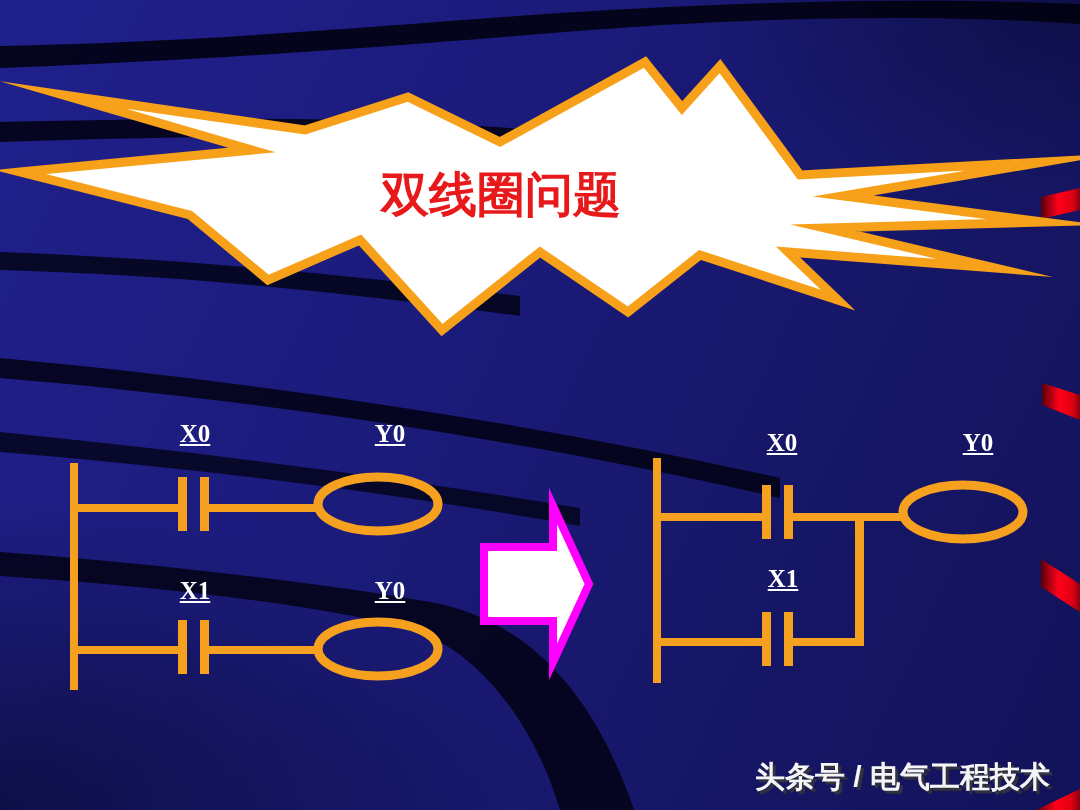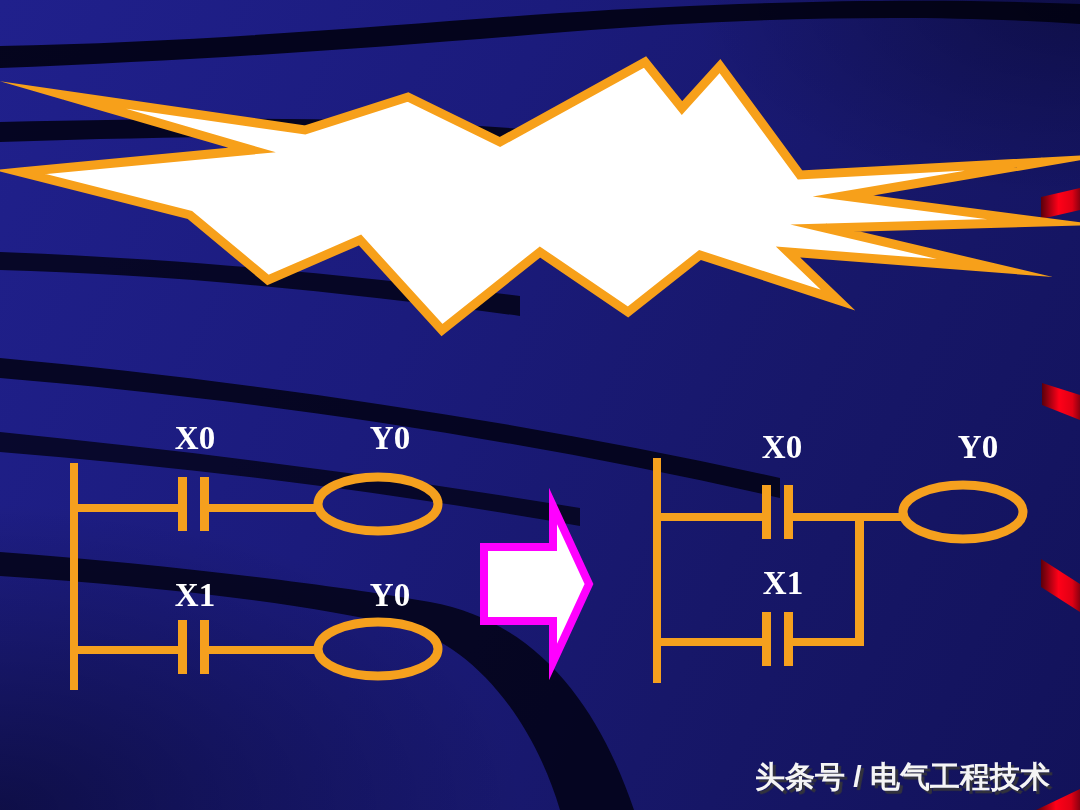--- a/index.html
+++ b/index.html
@@ -10,22 +10,23 @@
     font-family:"Liberation Sans","DejaVu Sans",sans-serif;
     background:
       radial-gradient(115% 90% at 0% 100%, rgba(0,0,14,0.50) 0%, rgba(0,0,14,0) 42%),
       radial-gradient(80% 55% at 100% 0%, rgba(0,0,18,0.35) 0%, rgba(0,0,18,0) 45%),
       linear-gradient(115deg, #20208C 0%, #1B1B7C 38%, #171769 68%, #12125A 100%);
   }
   .shapes{position:absolute;left:0;top:0;width:1080px;height:810px;}
   .lbl{
     position:absolute;width:90px;text-align:center;
     font-family:"Liberation Serif","DejaVu Serif",serif;
-    font-weight:bold;font-size:33px;color:#FFFFFF;line-height:1.05;
+    font-weight:bold;font-size:25px;color:#FFFFFF;line-height:1.05;
     z-index:5;
+    text-decoration:underline;
   }
   .title{
     position:absolute;left:370px;top:166px;width:262px;height:58px;
     text-align:center;font-weight:bold;font-size:48px;line-height:58px;
     color:#E8191B;letter-spacing:0px;z-index:6;
     font-family:"Liberation Sans","DejaVu Sans",sans-serif;
   }
   .watermark{
     position:absolute;left:730px;top:759px;width:345px;height:40px;
     text-align:center;font-weight:bold;font-size:30px;line-height:36px;
@@ -91,20 +92,21 @@
       <rect x="791" y="513" width="110" height="8"></rect>
       <rect x="855" y="513" width="9" height="133"></rect>
       <ellipse cx="963" cy="512" rx="60" ry="27" fill="none" stroke="#F5A01E" stroke-width="9"></ellipse>
       <rect x="653" y="638" width="111" height="8"></rect>
       <rect x="762" y="612" width="9" height="54"></rect>
       <rect x="784" y="612" width="9" height="54"></rect>
       <rect x="791" y="638" width="73" height="8"></rect>
     </g>
   </svg>
 
+  <div class="title">双线圈问题</div>
 
   <div class="lbl" style="left:150px;top:421px;">X0</div>
   <div class="lbl" style="left:345px;top:421px;">Y0</div>
   <div class="lbl" style="left:150px;top:578px;">X1</div>
   <div class="lbl" style="left:345px;top:578px;">Y0</div>
 
   <div class="lbl" style="left:737px;top:430px;">X0</div>
   <div class="lbl" style="left:933px;top:430px;">Y0</div>
   <div class="lbl" style="left:738px;top:566px;">X1</div>
 

